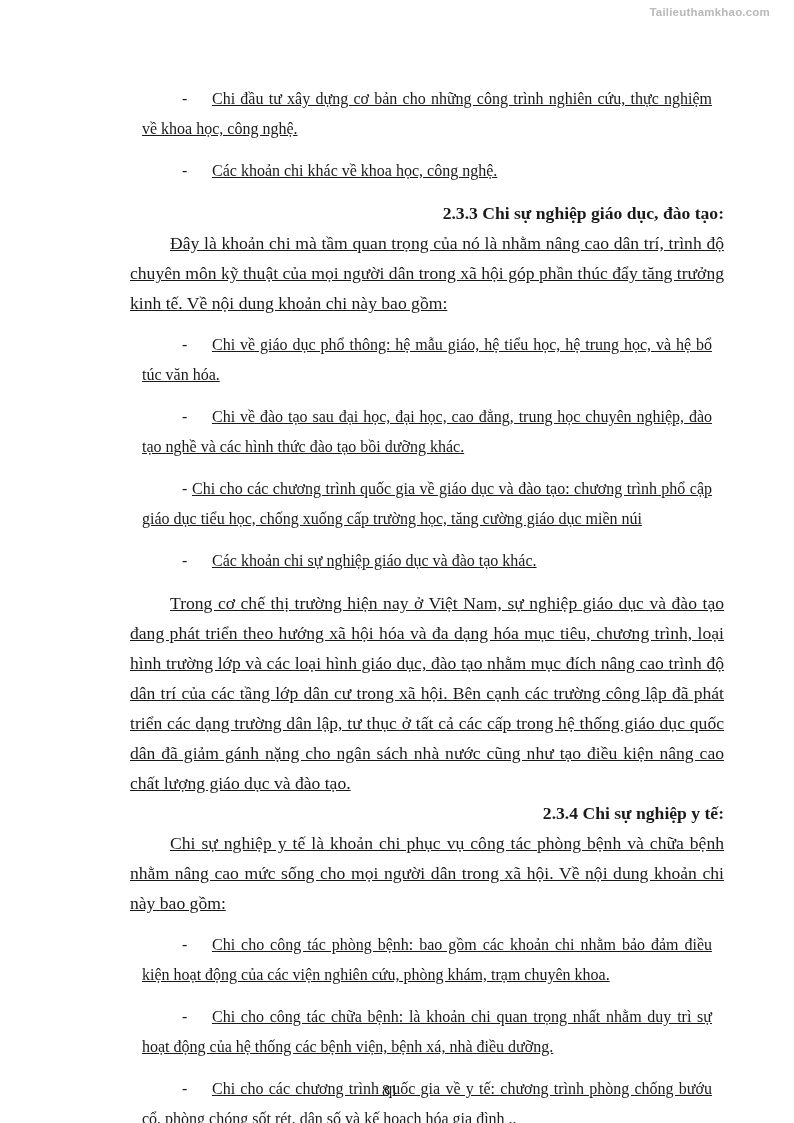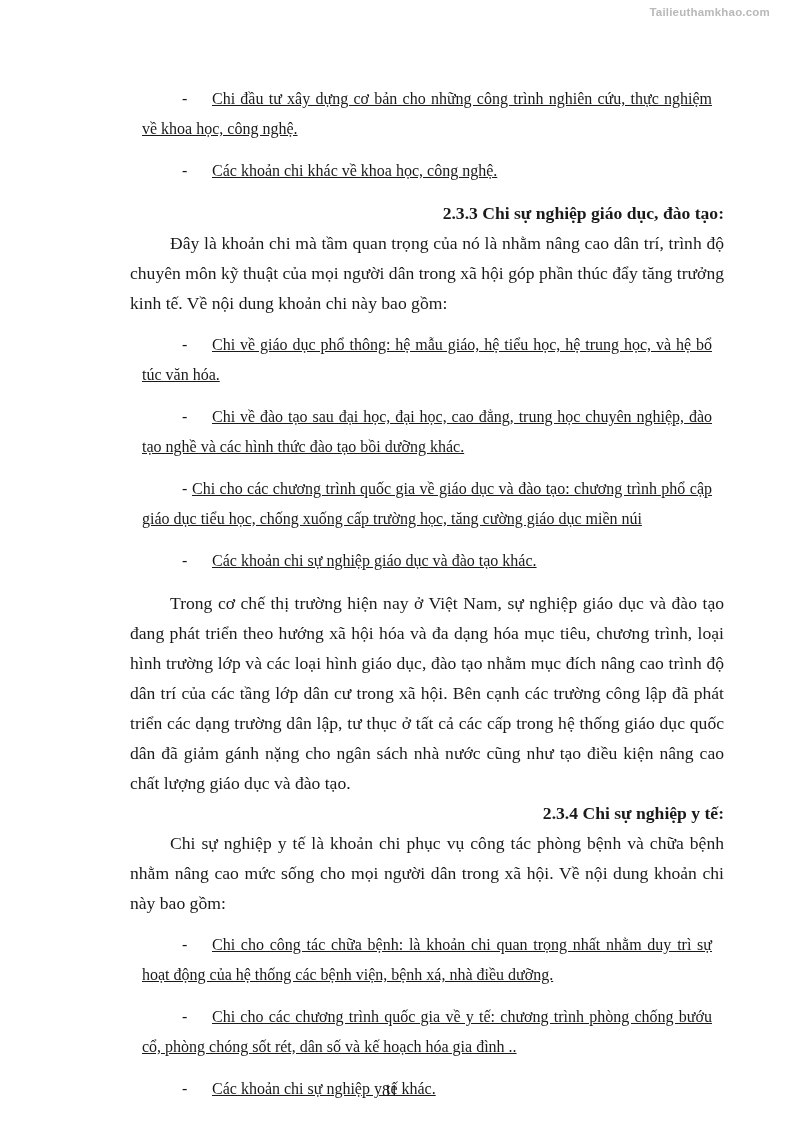--- a/index.html
+++ b/index.html
@@ -40,20 +40,21 @@
     margin: 0;
     font-size: 17.6px;
     line-height: 30px;
     text-align: justify;
     text-justify: inter-word;
     hyphens: none;
   }
   
   .para.indent {
     text-indent: 40px;
+    text-decoration: underline;
   }
   
   .bullet {
     margin: 12px;
     font-size: 16px;
     line-height: 30px;
     text-align: justify;
     text-justify: inter-word;
     padding-left: 0;
     text-decoration: underline;
@@ -100,20 +101,21 @@
       <p class="bullet"><span class="dash">-</span><span>Các khoản chi khác về khoa học, công nghệ.</span></p>
       <p class="heading"><span>2.3.3 Chi sự nghiệp giáo dục, đào tạo:</span></p>
       <p class="para indent"><span>Đây là khoản chi mà tầm quan trọng của nó là nhằm nâng cao dân trí, trình độ chuyên môn kỹ thuật của mọi người dân trong xã hội góp phần thúc đẩy tăng trưởng kinh tế. Về nội dung khoản chi này bao gồm:</span></p>
       <p class="bullet"><span class="dash">-</span><span>Chi về giáo dục phổ thông: hệ mẫu giáo, hệ tiểu học, hệ trung học, và hệ bổ túc văn hóa.</span></p>
       <p class="bullet"><span class="dash">-</span><span>Chi về đào tạo sau đại học, đại học, cao đẳng, trung học chuyên nghiệp, đào tạo nghề và các hình thức đào tạo bồi dưỡng khác.</span></p>
       <p class="bullet tight"><span class="dash">-</span><span>Chi cho các chương trình quốc gia về giáo dục và đào tạo: chương trình phổ cập giáo dục tiểu học, chống xuống cấp trường học, tăng cường giáo dục miền núi</span></p>
       <p class="bullet"><span class="dash">-</span><span>Các khoản chi sự nghiệp giáo dục và đào tạo khác.</span></p>
       <p class="para indent"><span>Trong cơ chế thị trường hiện nay ở Việt Nam, sự nghiệp giáo dục và đào tạo đang phát triển theo hướng xã hội hóa và đa dạng hóa mục tiêu, chương trình, loại hình trường lớp và các loại hình giáo dục, đào tạo nhằm mục đích nâng cao trình độ dân trí của các tầng lớp dân cư trong xã hội. Bên cạnh các trường công lập đã phát triển các dạng trường dân lập, tư thục ở tất cả các cấp trong hệ thống giáo dục quốc dân đã giảm gánh nặng cho ngân sách nhà nước cũng như tạo điều kiện nâng cao chất lượng giáo dục và đào tạo.</span></p>
       <p class="heading"><span>2.3.4 Chi sự nghiệp y tế:</span></p>
       <p class="para indent"><span>Chi sự nghiệp y tế là khoản chi phục vụ công tác phòng bệnh và chữa bệnh nhằm nâng cao mức sống cho mọi người dân trong xã hội. Về nội dung khoản chi này bao gồm:</span></p>
+      <p class="bullet"><span class="dash">-</span><span>Chi cho công tác phòng bệnh: bao gồm các khoản chi nhằm bảo đảm điều kiện hoạt động của các viện nghiên cứu, phòng khám, trạm chuyên khoa.</span></p>
       <p class="bullet"><span class="dash">-</span><span>Chi cho công tác chữa bệnh: là khoản chi quan trọng nhất nhằm duy trì sự hoạt động của hệ thống các bệnh viện, bệnh xá, nhà điều dưỡng.</span></p>
       <p class="bullet"><span class="dash">-</span><span>Chi cho các chương trình quốc gia về y tế: chương trình phòng chống bướu cổ, phòng chóng sốt rét, dân số và kế hoạch hóa gia đình ..</span></p>
       <p class="bullet"><span class="dash">-</span><span>Các khoản chi sự nghiệp y tế khác.</span></p>
     </div>
 
   <div class="pagenum">81</div>
 
 </div>
 
 </body></html>

